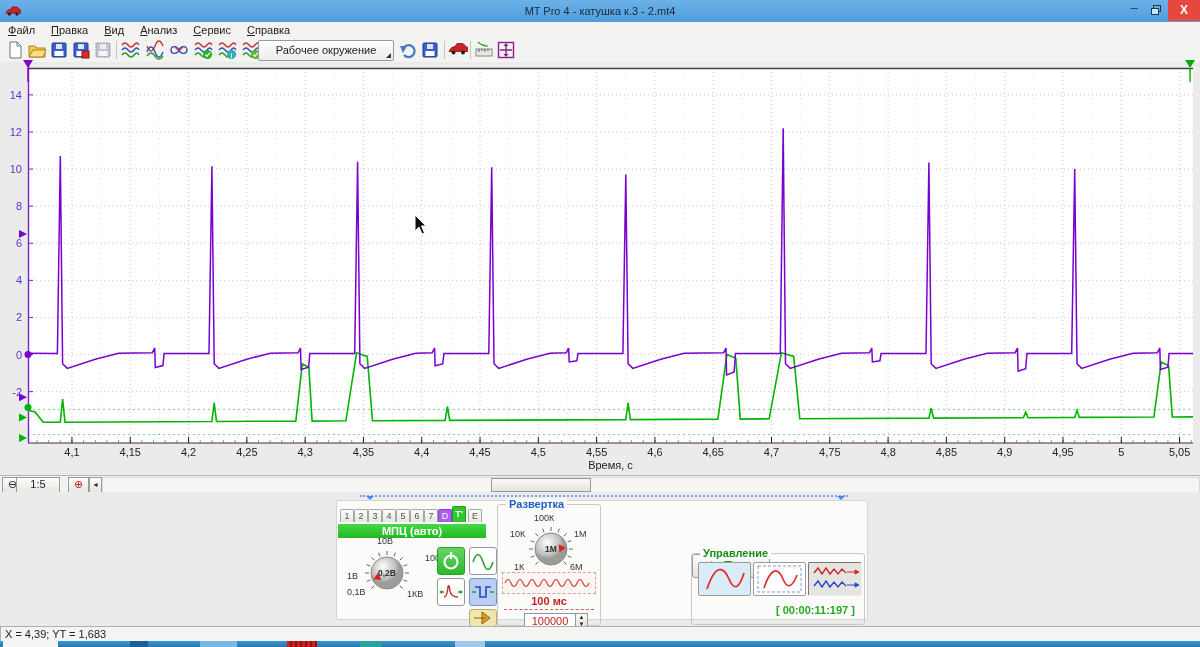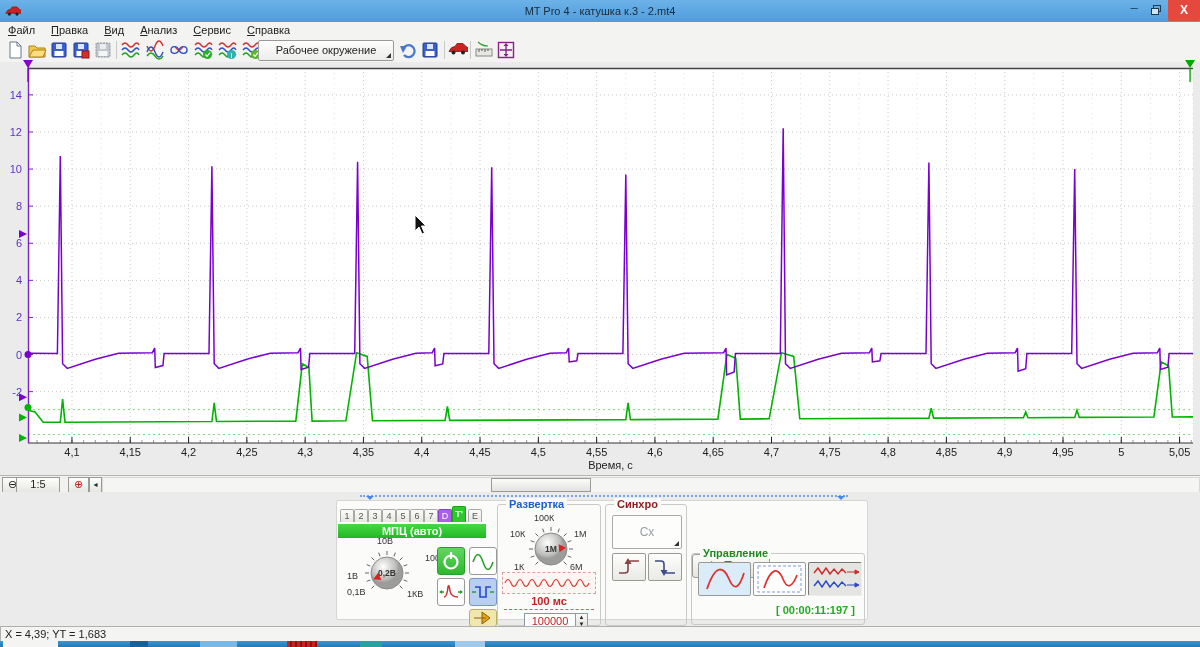--- a/index.html
+++ b/index.html
@@ -595,39 +595,20 @@
           </svg>
         </div>
         <div class="abs t100">100 мс</div>
         <div class="abs dashline"></div>
         <div class="abs spinner">
           <span>100000</span>
           <span class="spin-arrows">▲<br>▼</span>
         </div>
       </div>
 
-      <div class="group" style="left:268px;top:3px;width:80px;height:120px">
-        <span class="legend" style="color:#8b2020">Синхро</span>
-        <div class="abs cxbtn">
-          <span>Cx</span>
-          <span class="corner-tri"></span>
-        </div>
-        <div class="edge-btn" style="left:6px">
-          <svg width="32" height="26" viewBox="0 0 32 26">
-            <path d="M6,19 h6 q3,0 3,-3 v-6 q0,-3 3,-3 h8" fill="none" stroke="#8a4444" stroke-width="1.6"></path>
-            <path d="M15,4 l-3.5,6 h7 z" fill="#8a4444"></path>
-          </svg>
-        </div>
-        <div class="edge-btn" style="left:42px">
-          <svg width="32" height="26" viewBox="0 0 32 26">
-            <path d="M6,7 h6 q3,0 3,3 v6 q0,3 3,3 h8" fill="none" stroke="#3c4c88" stroke-width="1.6"></path>
-            <path d="M15,22 l-3.5,-6 h7 z" fill="#3c4c88"></path>
-          </svg>
-        </div>
-      </div>
 
 
       <div class="group" style="left:354px;top:52px;width:172px;height:70px">
         <span class="legend" style="color:#1d8a1d">Управление</span>
         <div class="ctl-btn" style="left:6px;width:51px;background:#d9ecf7">
           <svg width="51" height="32" viewBox="0 0 51 32">
             <path d="M8,26 C16,2 24,2 30,16 C35,28 40,26 45,10" fill="none" stroke="#e03030" stroke-width="1.8"></path>
           </svg>
         </div>
         <div class="ctl-btn" style="left:61px;width:51px">

